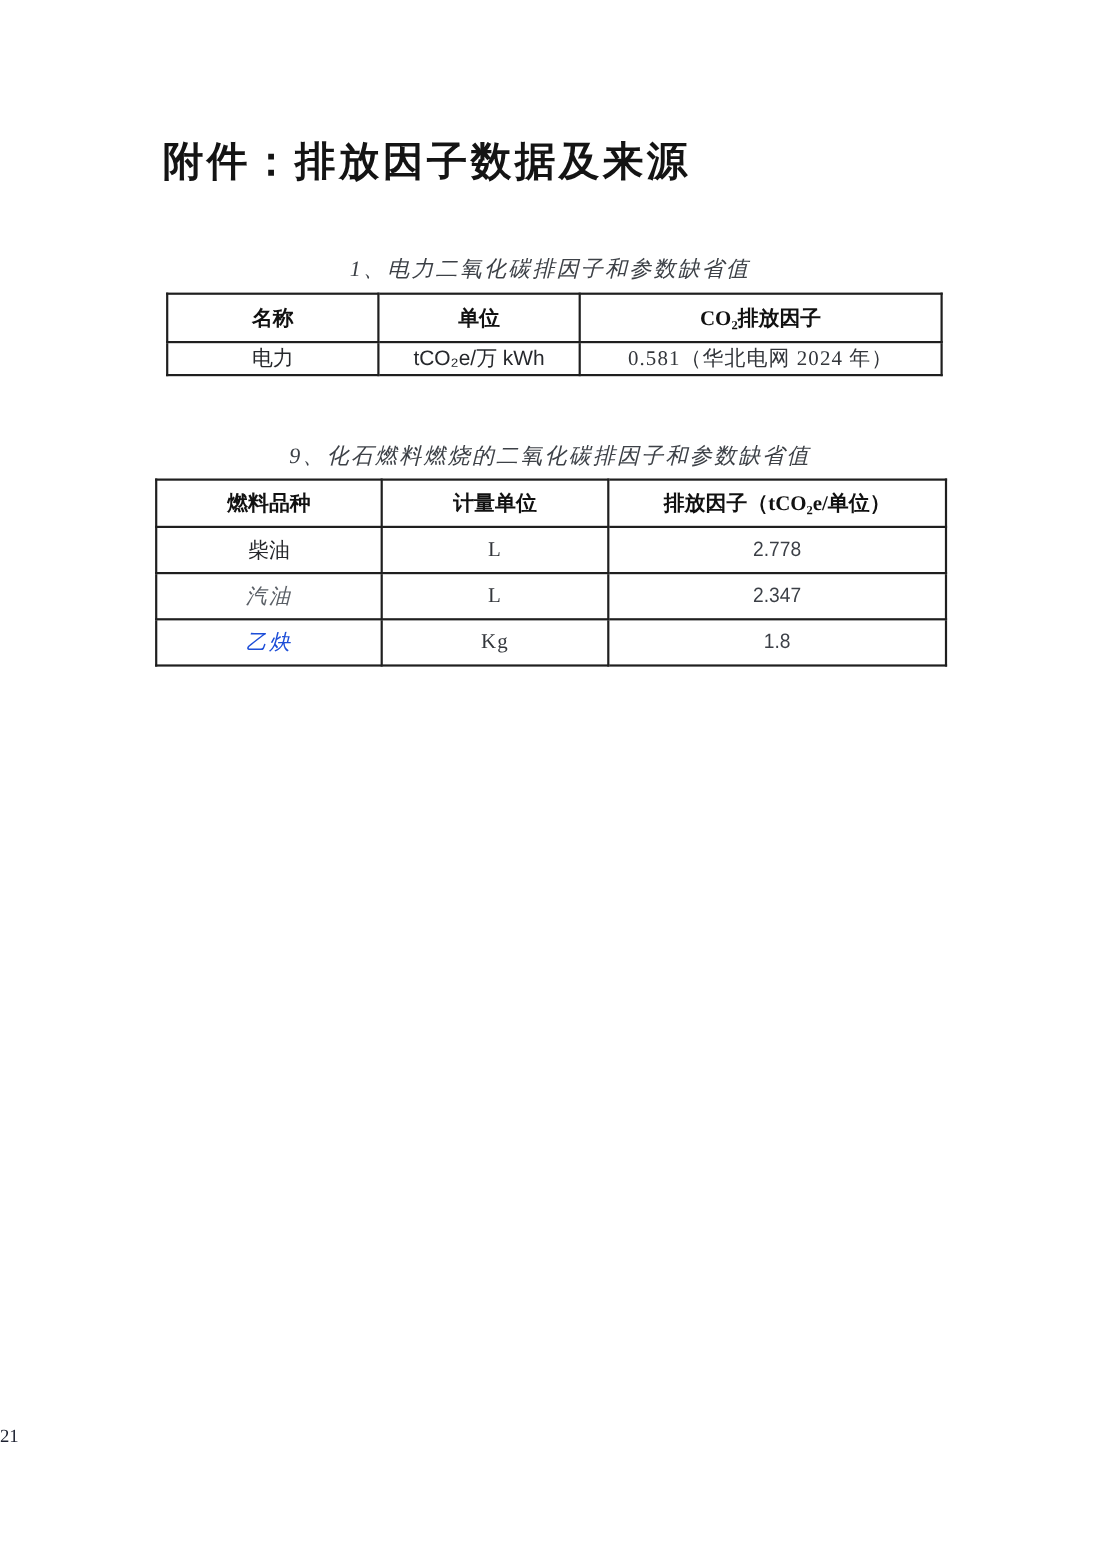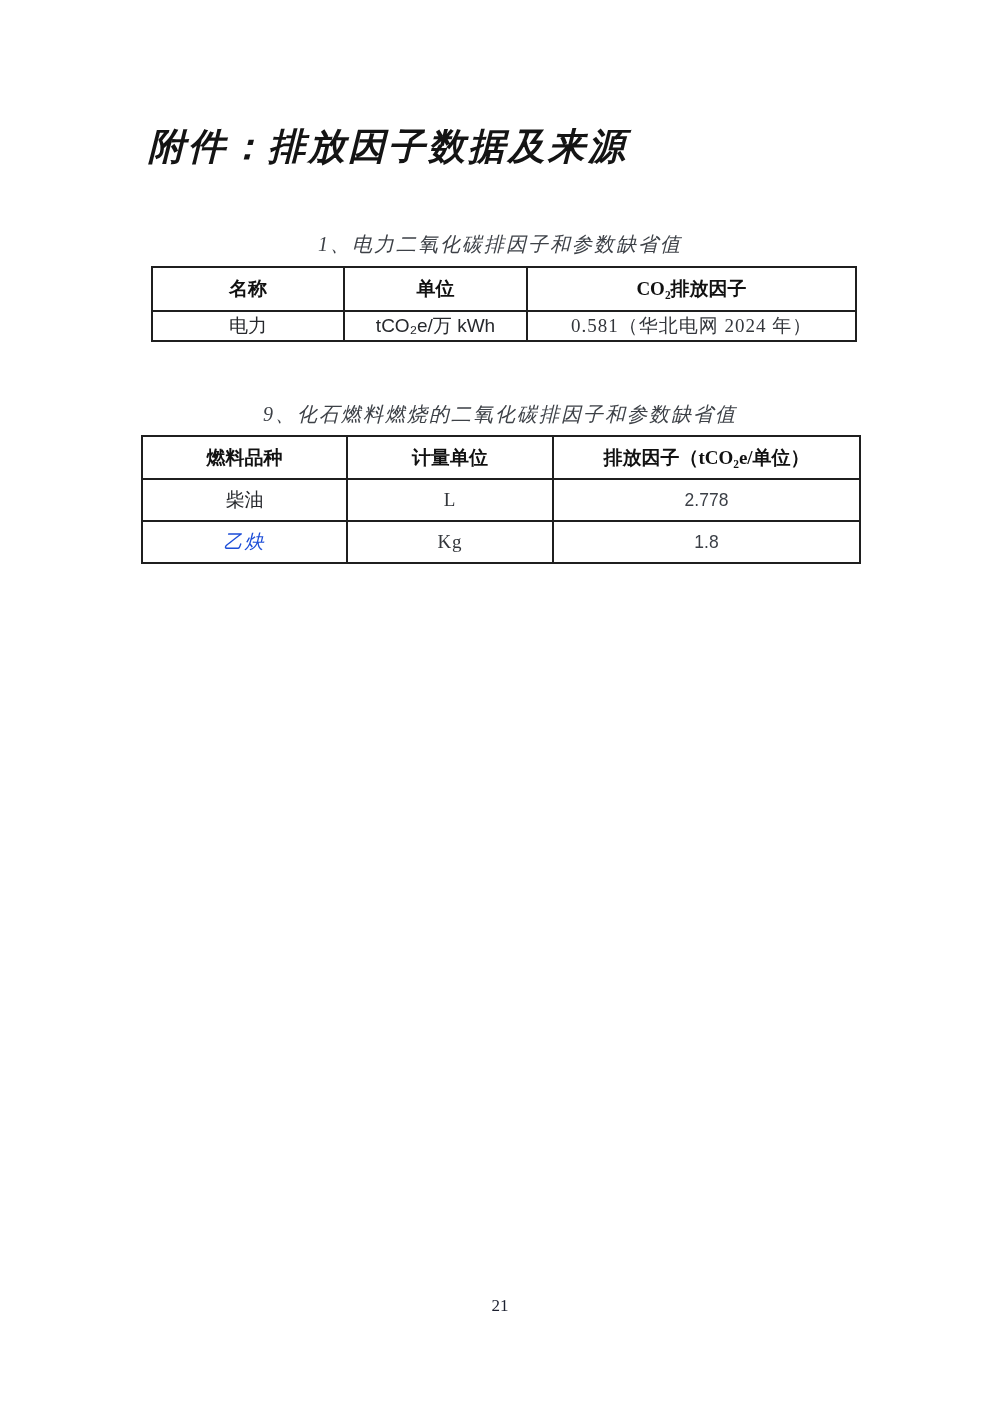--- a/index.html
+++ b/index.html
@@ -19,21 +19,20 @@
   .doc-title {
     position: absolute;
     left: 148px;
     top: 122px;
     font-size: 37px;
     font-weight: bold;
     letter-spacing: 3px;
     color: #141414;
     font-family: "Liberation Serif", "DejaVu Serif", serif;
     white-space: nowrap;
-    font-style: italic;
   }
   .caption {
     position: absolute;
     left: 0;
     width: 100%;
     text-align: center;
     font-size: 20px;
     font-style: italic;
     color: #3d4147;
     letter-spacing: 2px;
@@ -112,21 +111,20 @@
     font-family: "Liberation Sans", "DejaVu Sans", sans-serif;
     font-size: 19px;
     color: #3b3f46;
     transform: scaleX(0.92);
   }
   .page-number {
     position: absolute;
     left: 0;
     width: 100%;
     top: 1296px;
-    text-align: center;
     font-size: 17px;
     color: #1c2030;
     font-family: "Liberation Serif", "DejaVu Serif", serif;
   }
 </style>
 </head>
 <body>
 
 <div class="page">
 
@@ -167,20 +165,25 @@
         <th>燃料品种</th>
         <th>计量单位</th>
         <th>排放因子（tCO₂e/单位）</th>
       </tr>
       <tr class="row">
         <td class="cell-sans">柴油</td>
         <td class="cell-serif">L</td>
         <td class="cell-num">2.778</td>
       </tr>
       <tr class="row">
+        <td class="cell-kai">汽油</td>
+        <td class="cell-serif">L</td>
+        <td class="cell-num">2.347</td>
+      </tr>
+      <tr class="row">
         <td class="cell-kai-dark">乙炔</td>
         <td class="cell-serif">Kg</td>
         <td class="cell-num">1.8</td>
       </tr>
     </tbody>
   </table>
 
   <div class="page-number">21</div>
 
 </div>

